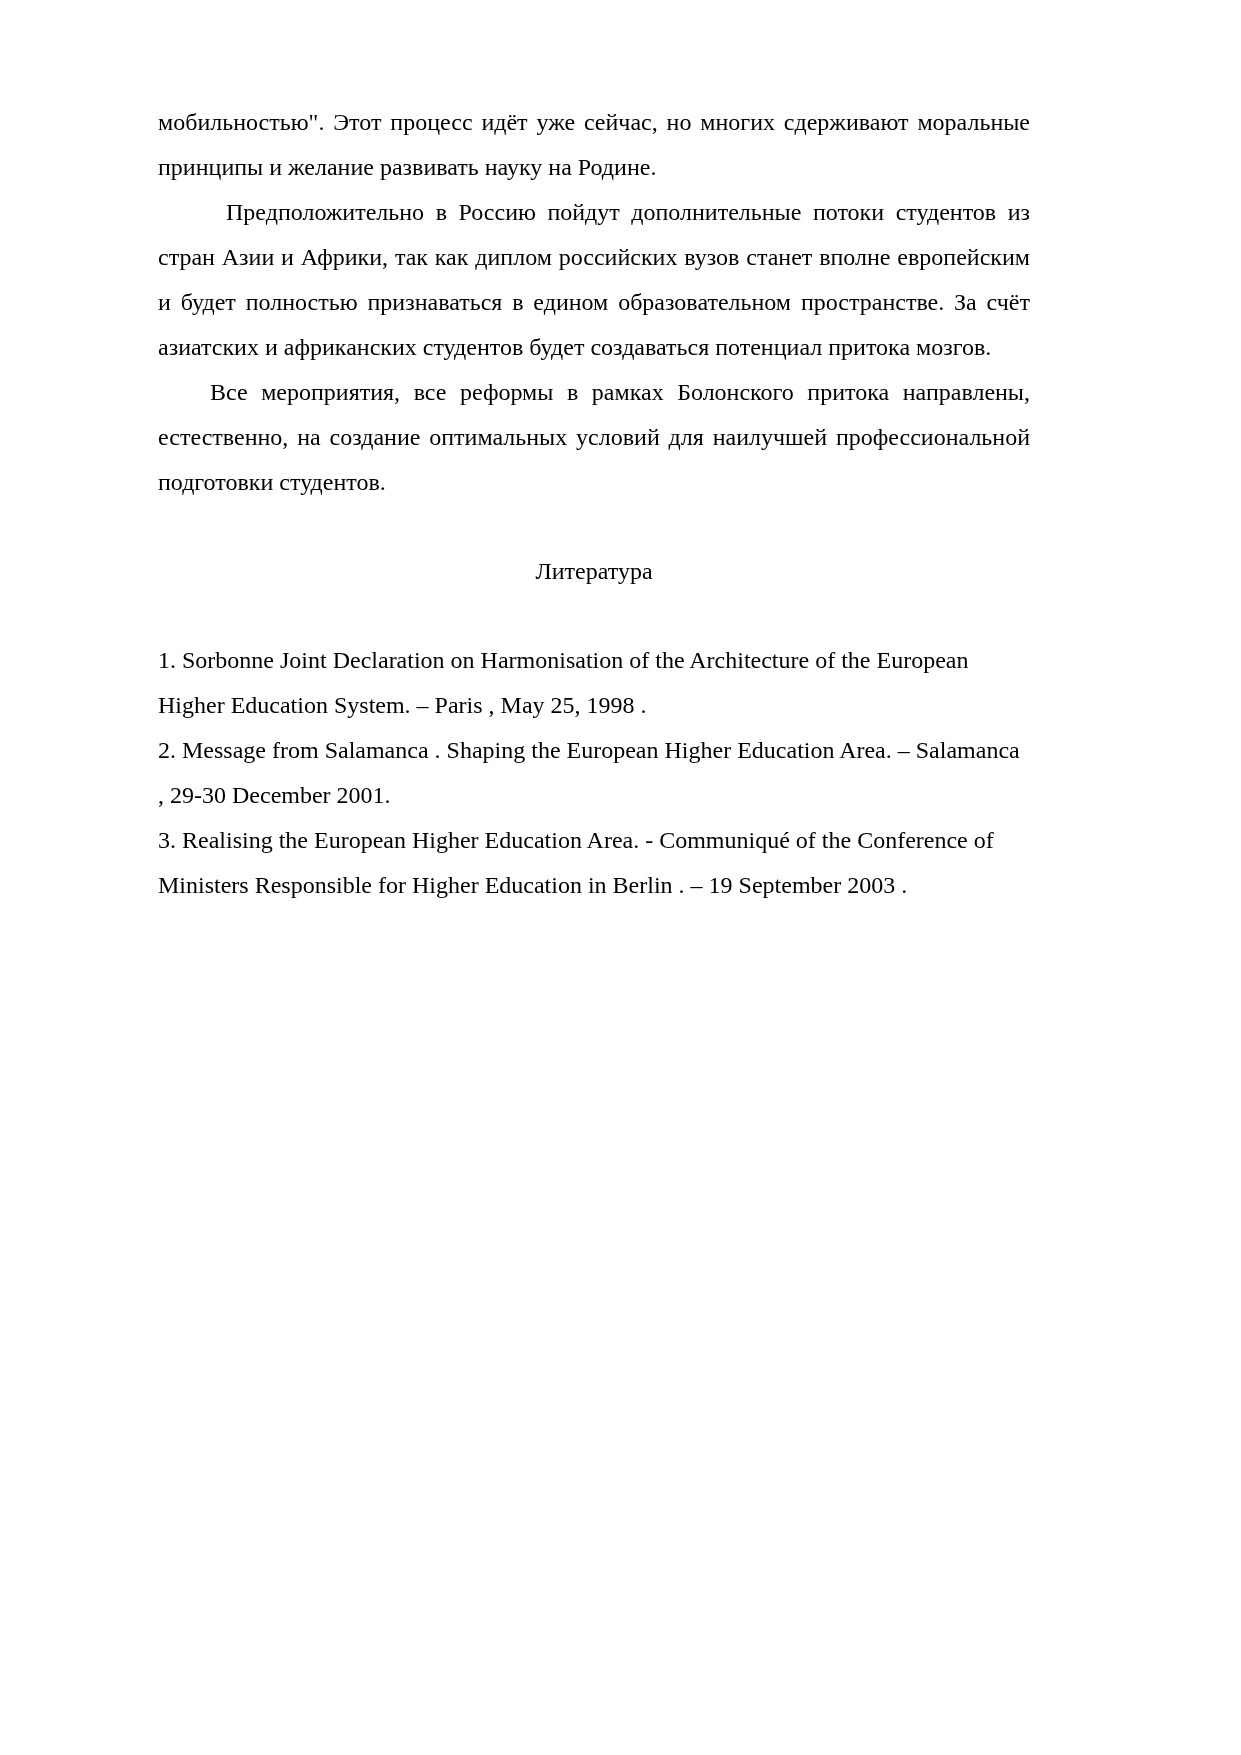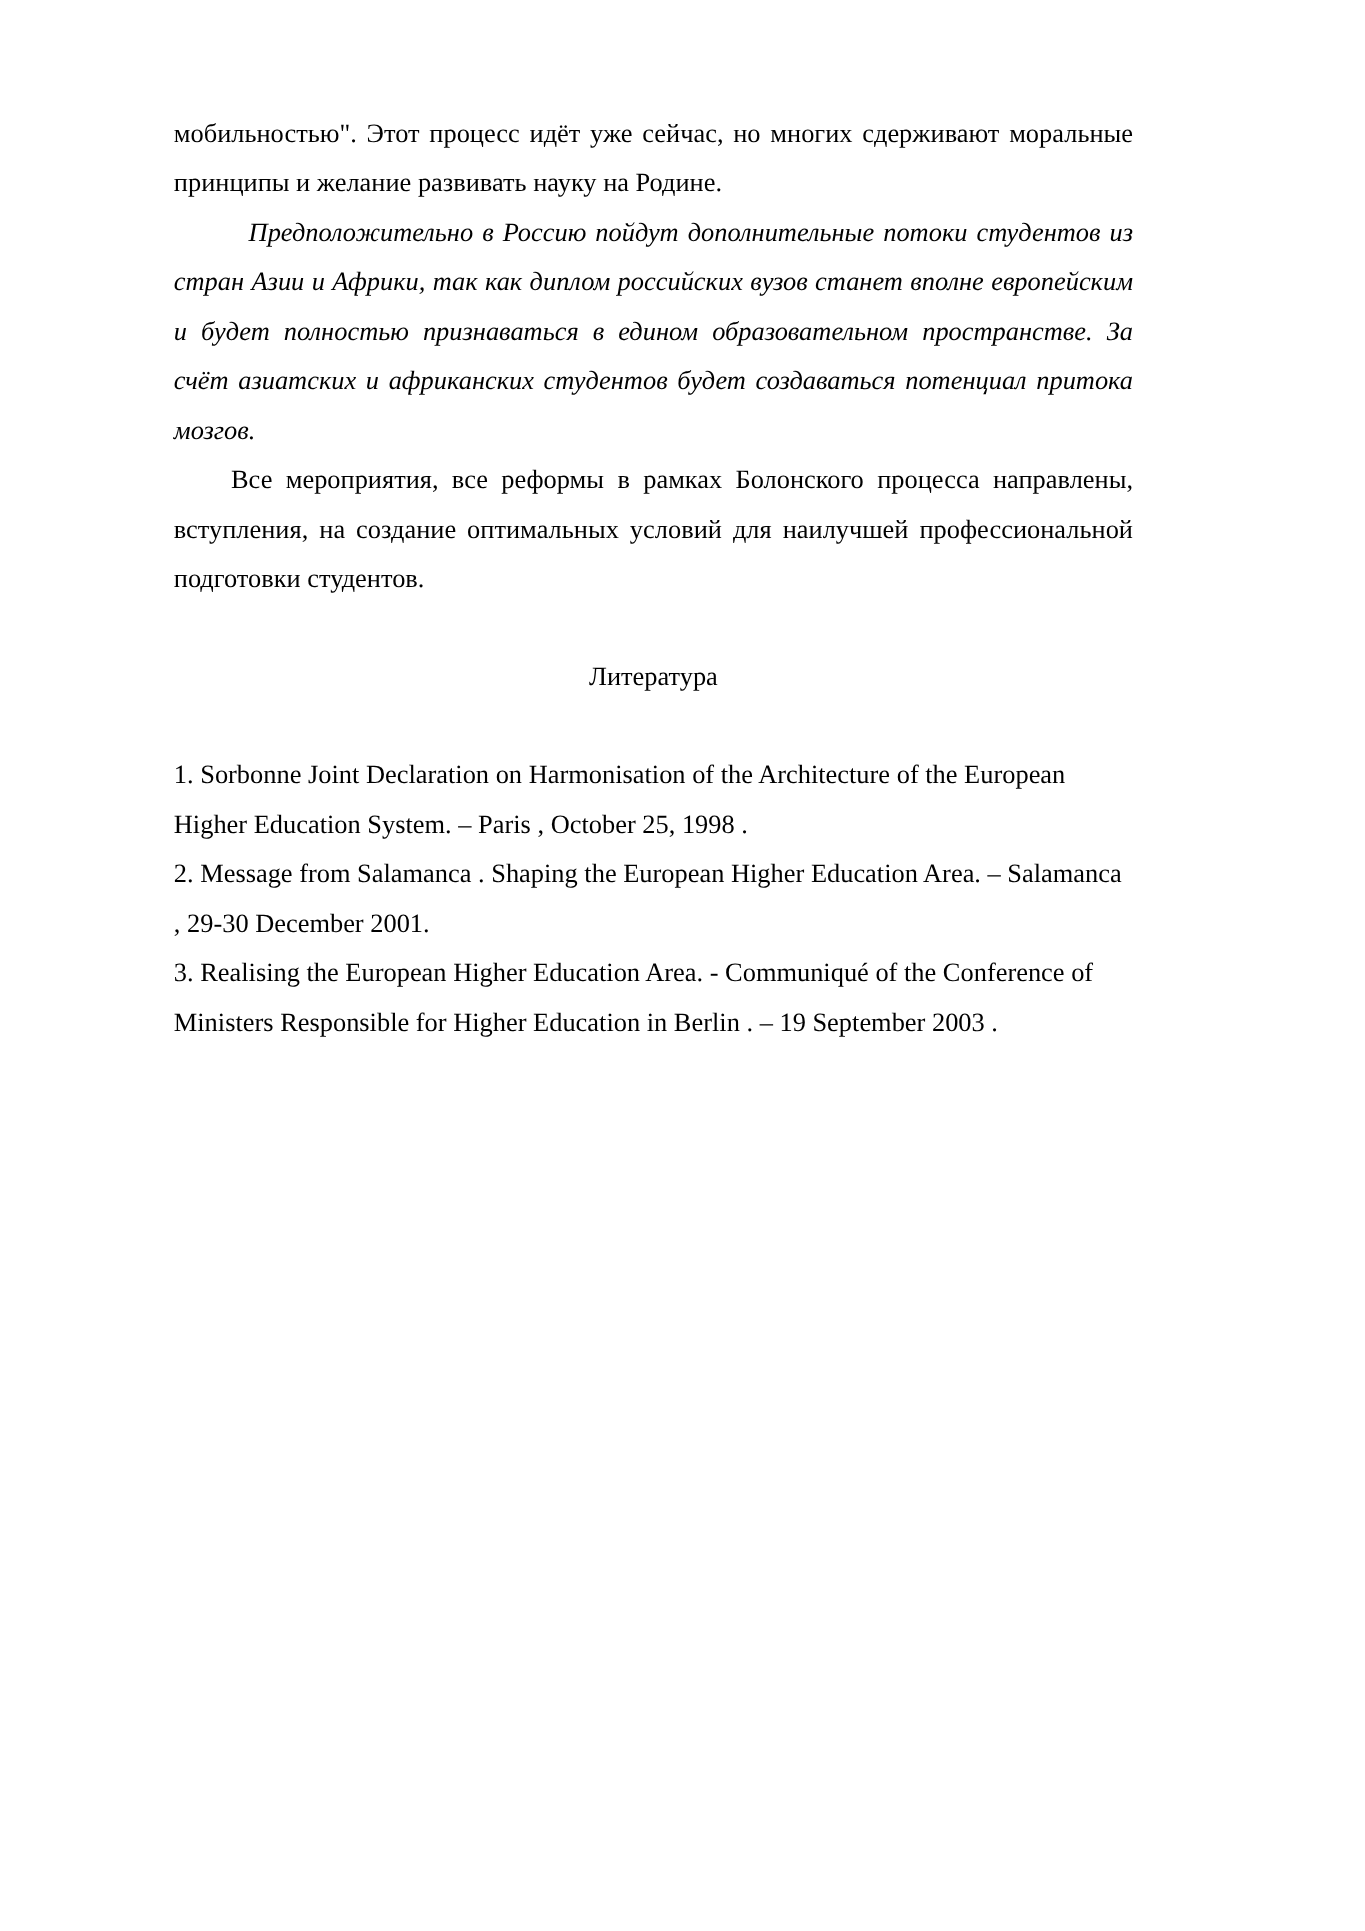--- a/index.html
+++ b/index.html
@@ -8,39 +8,39 @@
       position: absolute;
       left: 158px;
       top: 100px;
       width: 872px;
       font-family: "Liberation Serif", "DejaVu Serif", serif;
       font-size: 24px;
       color: #000000;
       line-height: 45px;
     }
     .para { margin: 0; text-align: justify; }
-    .para.indent-1 { text-indent: 68px; font-style: italic; }
+    .para.indent-1 { text-indent: 68px; }
     .para.indent-2 { text-indent: 52px; }
     .heading {
       margin: 44px 0 0 0;
       text-align: center;
       line-height: 45px;
       height: 45px;
     }
     .refs { margin-top: 44px; }
     .ref { margin: 0; text-align: left; }
   </style>
 </head>
 <body>
 
 <div class="page">
   <p class="para">мобильностью". Этот процесс идёт уже сейчас, но многих сдерживают моральные принципы и желание развивать науку на Родине.</p>
   <p class="para indent-1">Предположительно в Россию пойдут дополнительные потоки студентов из стран Азии и Африки, так как диплом российских вузов станет вполне европейским и будет полностью признаваться в едином образовательном пространстве. За счёт азиатских и африканских студентов будет создаваться потенциал притока мозгов.</p>
-  <p class="para indent-2">Все мероприятия, все реформы в рамках Болонского процесса направлены, вступления, на создание оптимальных условий для наилучшей профессиональной подготовки студентов.</p>
+  <p class="para indent-2">Все мероприятия, все реформы в рамках Болонского притока направлены, естественно, на создание оптимальных условий для наилучшей профессиональной подготовки студентов.</p>
 
   <h2 class="heading" style="font-size:24px;font-weight:normal;">Литература</h2>
 
   <div class="refs">
-    <p class="ref">1. Sorbonne Joint Declaration on Harmonisation of the Architecture of the European Higher Education System. – Paris , October 25, 1998 .</p>
+    <p class="ref">1. Sorbonne Joint Declaration on Harmonisation of the Architecture of the European Higher Education System. – Paris , May 25, 1998 .</p>
     <p class="ref">2. Message from Salamanca . Shaping the European Higher Education Area. – Salamanca , 29-30 December 2001.</p>
     <p class="ref">3. Realising the European Higher Education Area. - Communiqué of the Conference of Ministers Responsible for Higher Education in Berlin . – 19 September 2003 .</p>
   </div>
 </div>
 
 </body></html>

